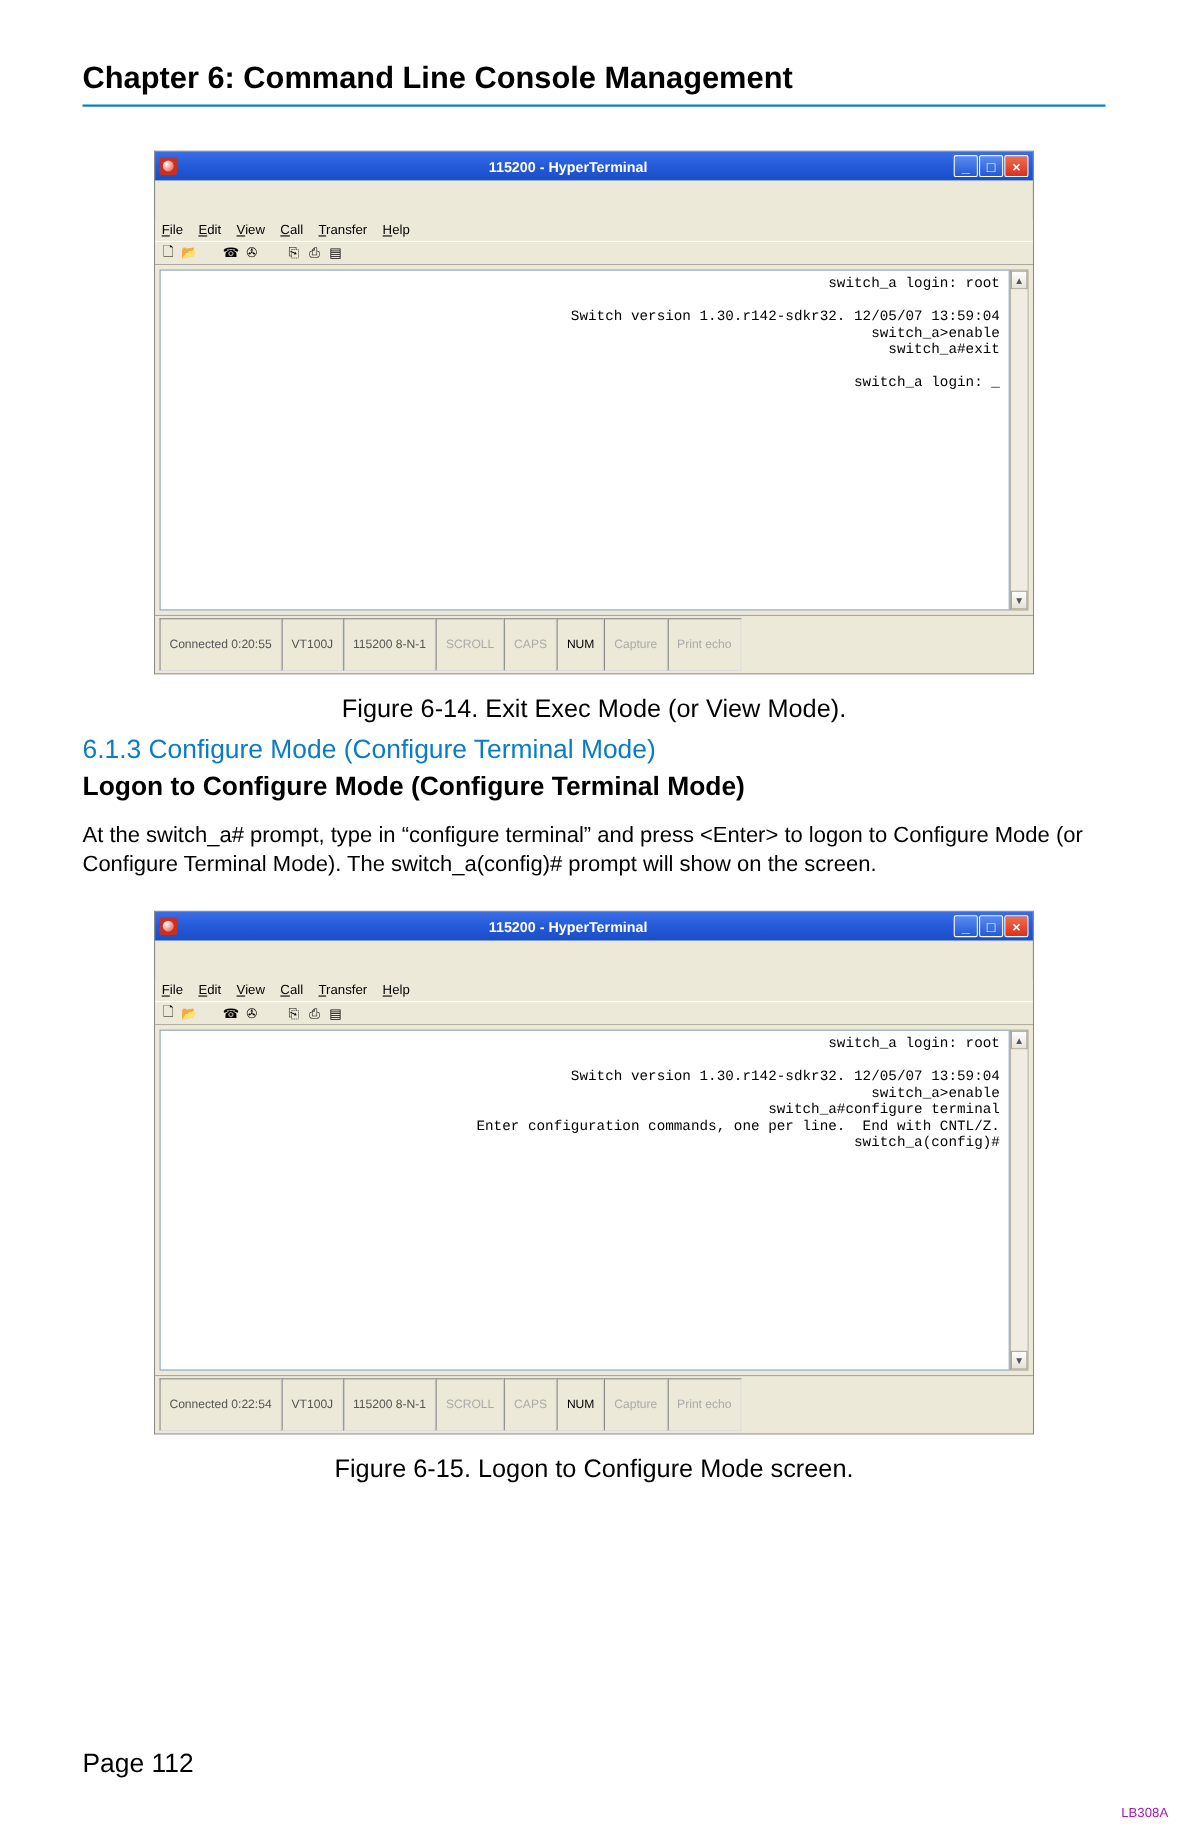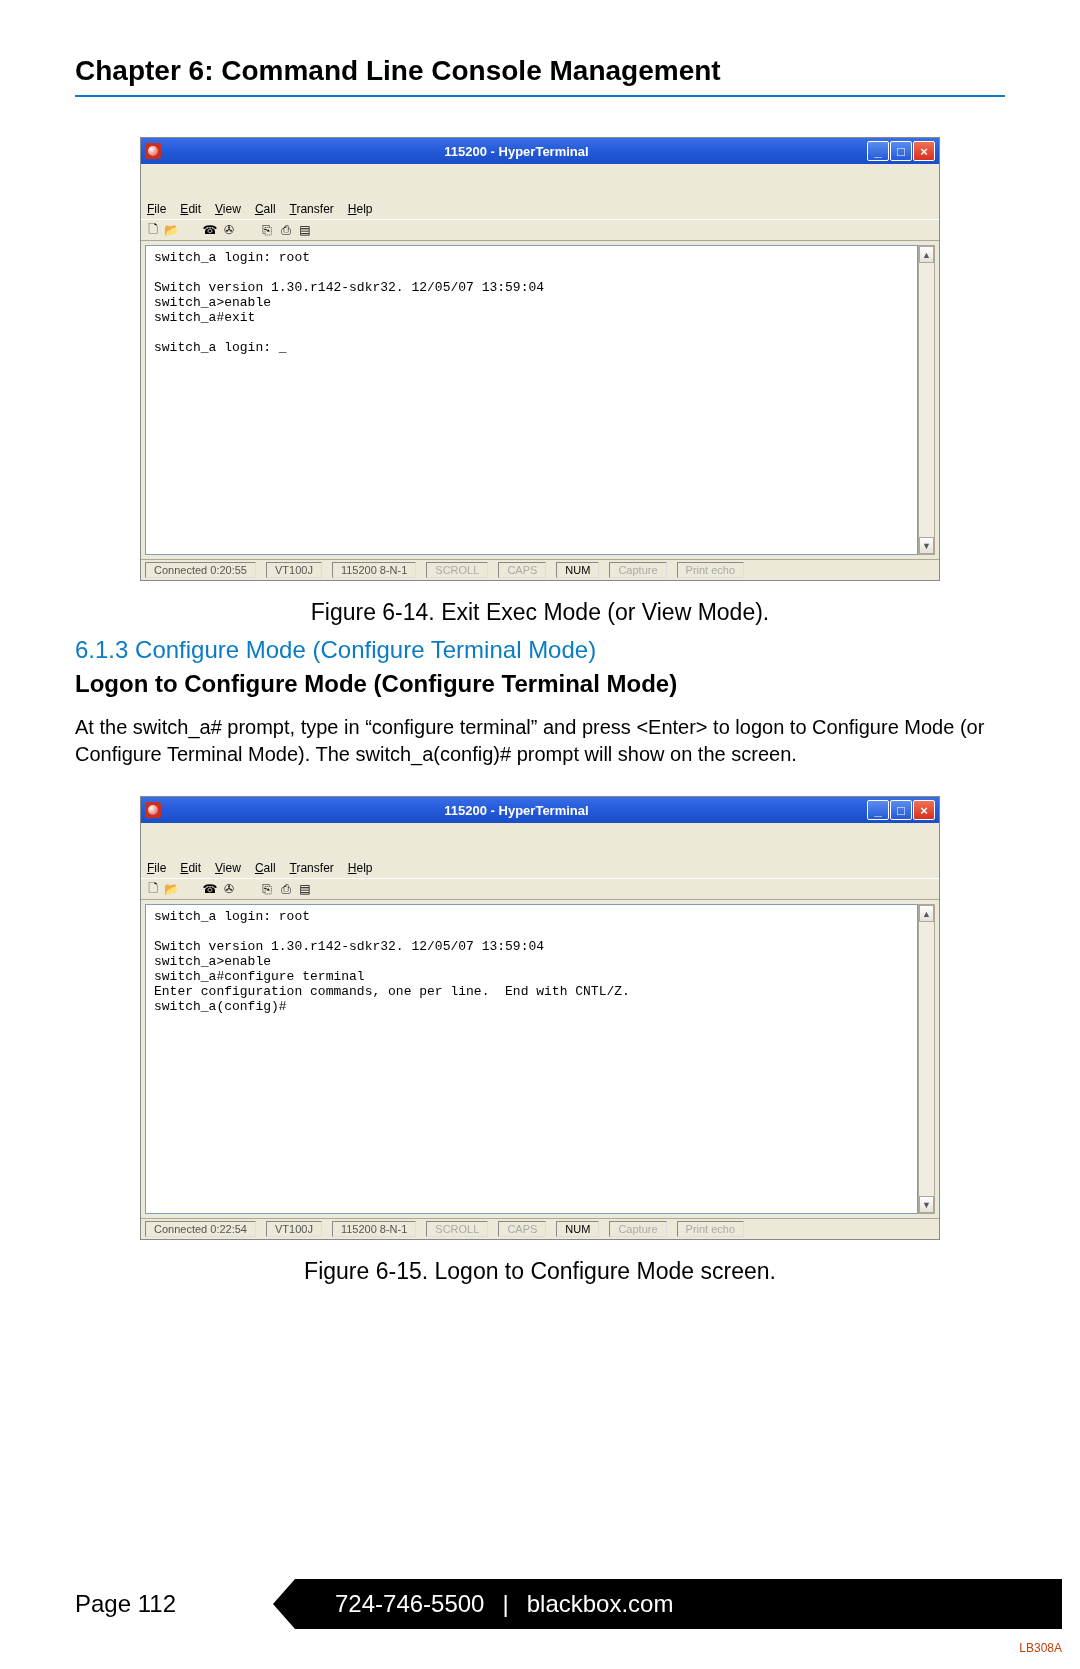--- a/index.html
+++ b/index.html
@@ -92,20 +92,21 @@
   }
   .term-body {
     flex: 1;
     background: #fff;
     border: 1px solid #7f9db9;
     padding: 4px 8px;
     font-family: "Courier New", monospace;
     font-size: 13px;
     white-space: pre;
     overflow: hidden;
+    text-align: right;
   }
   .term-body.h1 { height: 310px; }
   .term-body.h2 { height: 310px; }
   .term-scroll {
     width: 17px;
     background: #ece9d8;
     border: 1px solid #aca899;
     display: flex; flex-direction: column;
   }
   .scroll-arrow {
@@ -119,22 +120,22 @@
   .term-status {
     background: #ece9d8;
     border-top: 1px solid #aca899;
     padding: 2px 4px;
     font-size: 11px;
     color: #555;
     display: flex;
   }
   .status-cell {
     border: 1px inset #ddd;
-    padding: 1px 8px;
-    margin-right: 10px;
+    padding: 17px 8px;
+    margin-right: 0;
     white-space: nowrap;
   }
   .status-cell.dim { color: #aaa; }
   .status-cell.num { color: #000; }
   .fig-caption {
     text-align: center;
     font-size: 23px;
     margin: 18px 0 10px 0;
   }
   .sec-head {
@@ -178,21 +179,21 @@
     position: relative;
   }
   .footer-bar::before {
     content:""; position:absolute; left:-22px; top:0; width:0; height:0;
     border-top:25px solid transparent;
     border-bottom:25px solid transparent;
     border-right:22px solid #000;
   }
   .footer-code {
     position:absolute; right:18px; bottom:14px;
-    font-size: 12px; color:#c2410c;
+    font-size: 12px; color:#a21caf;
   }
 </style>
 </head>
 <body>
 
 <div class="chapter-head">Chapter 6: Command Line Console Management</div>
 
 <div class="term-window">
   <div class="term-titlebar">
     <div class="title-icon"></div>
@@ -306,19 +307,14 @@
     <div class="status-cell num">NUM</div>
     <div class="status-cell dim">Capture</div>
     <div class="status-cell dim">Print echo</div>
   </div>
 </div>
 
 <div class="fig-caption">Figure 6-15. Logon to Configure Mode screen.</div>
 
 <div class="footer">
   <div class="footer-page">Page 112</div>
-  <div class="footer-bar">
-    <span>724-746-5500</span>
-    <span style="margin:0 18px">|</span>
-    <span>blackbox.com</span>
-  </div>
 </div>
 <div class="footer-code">LB308A</div>
 
 </body></html>

